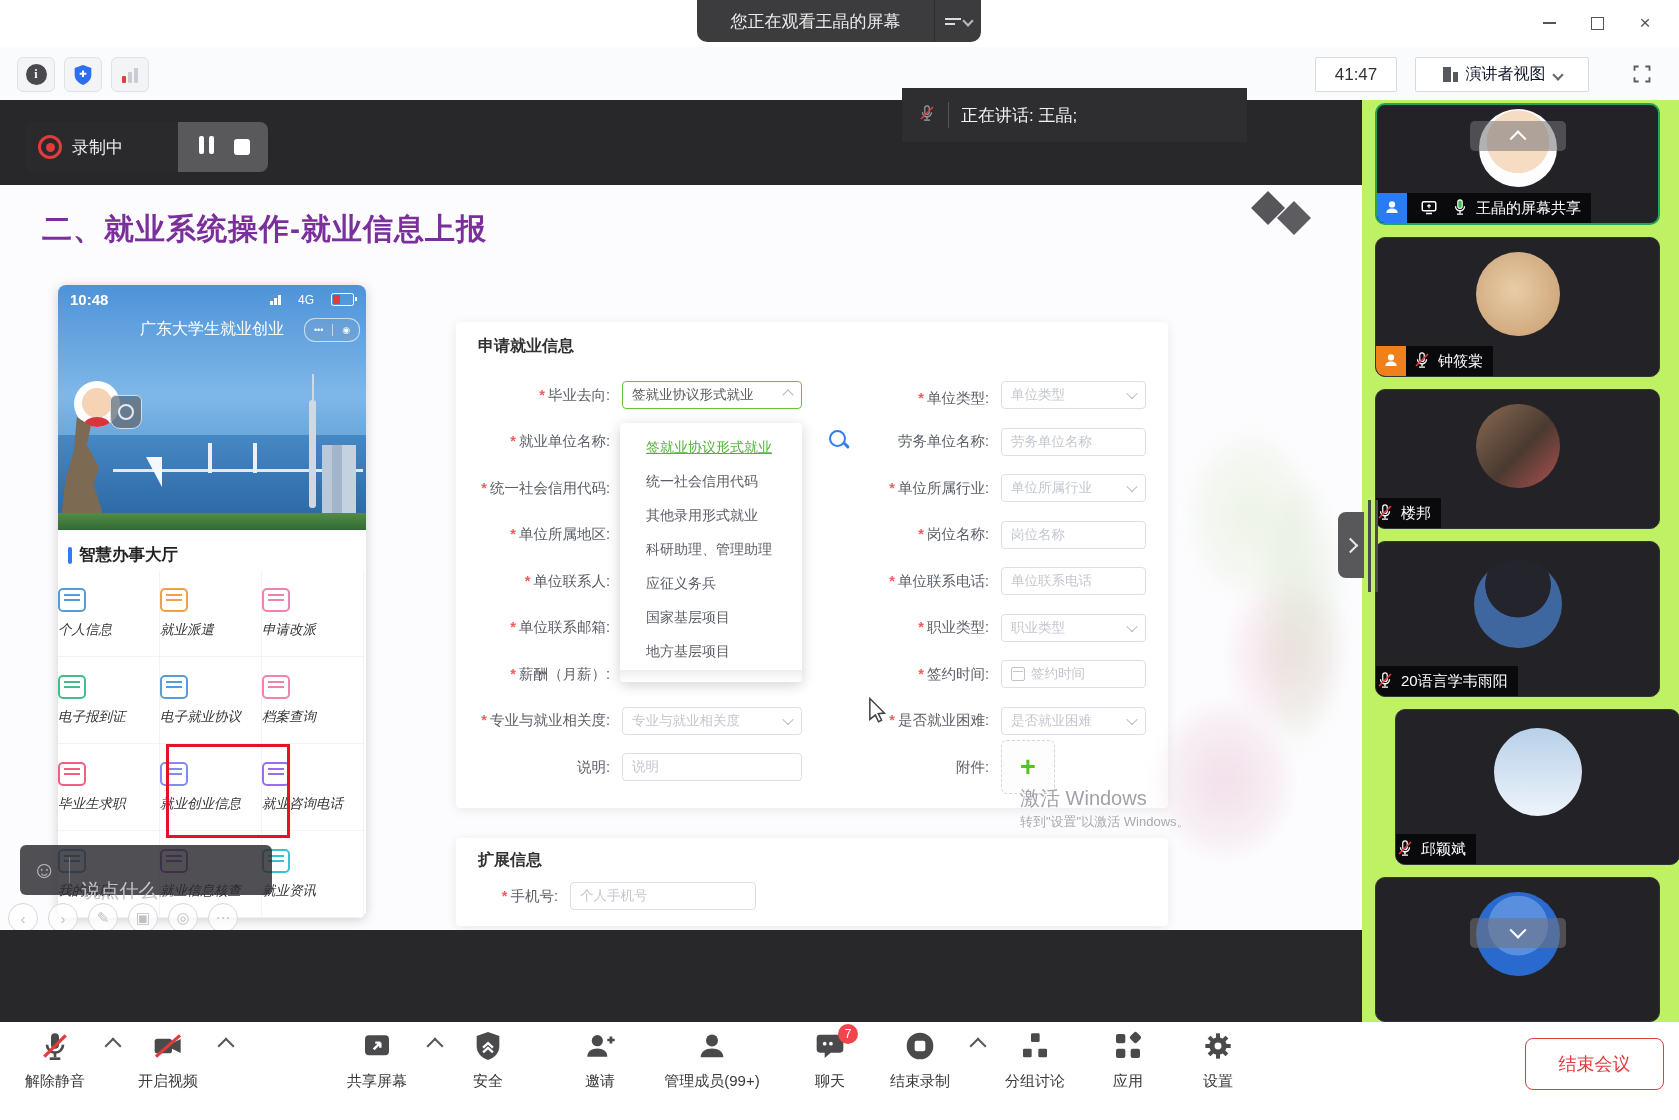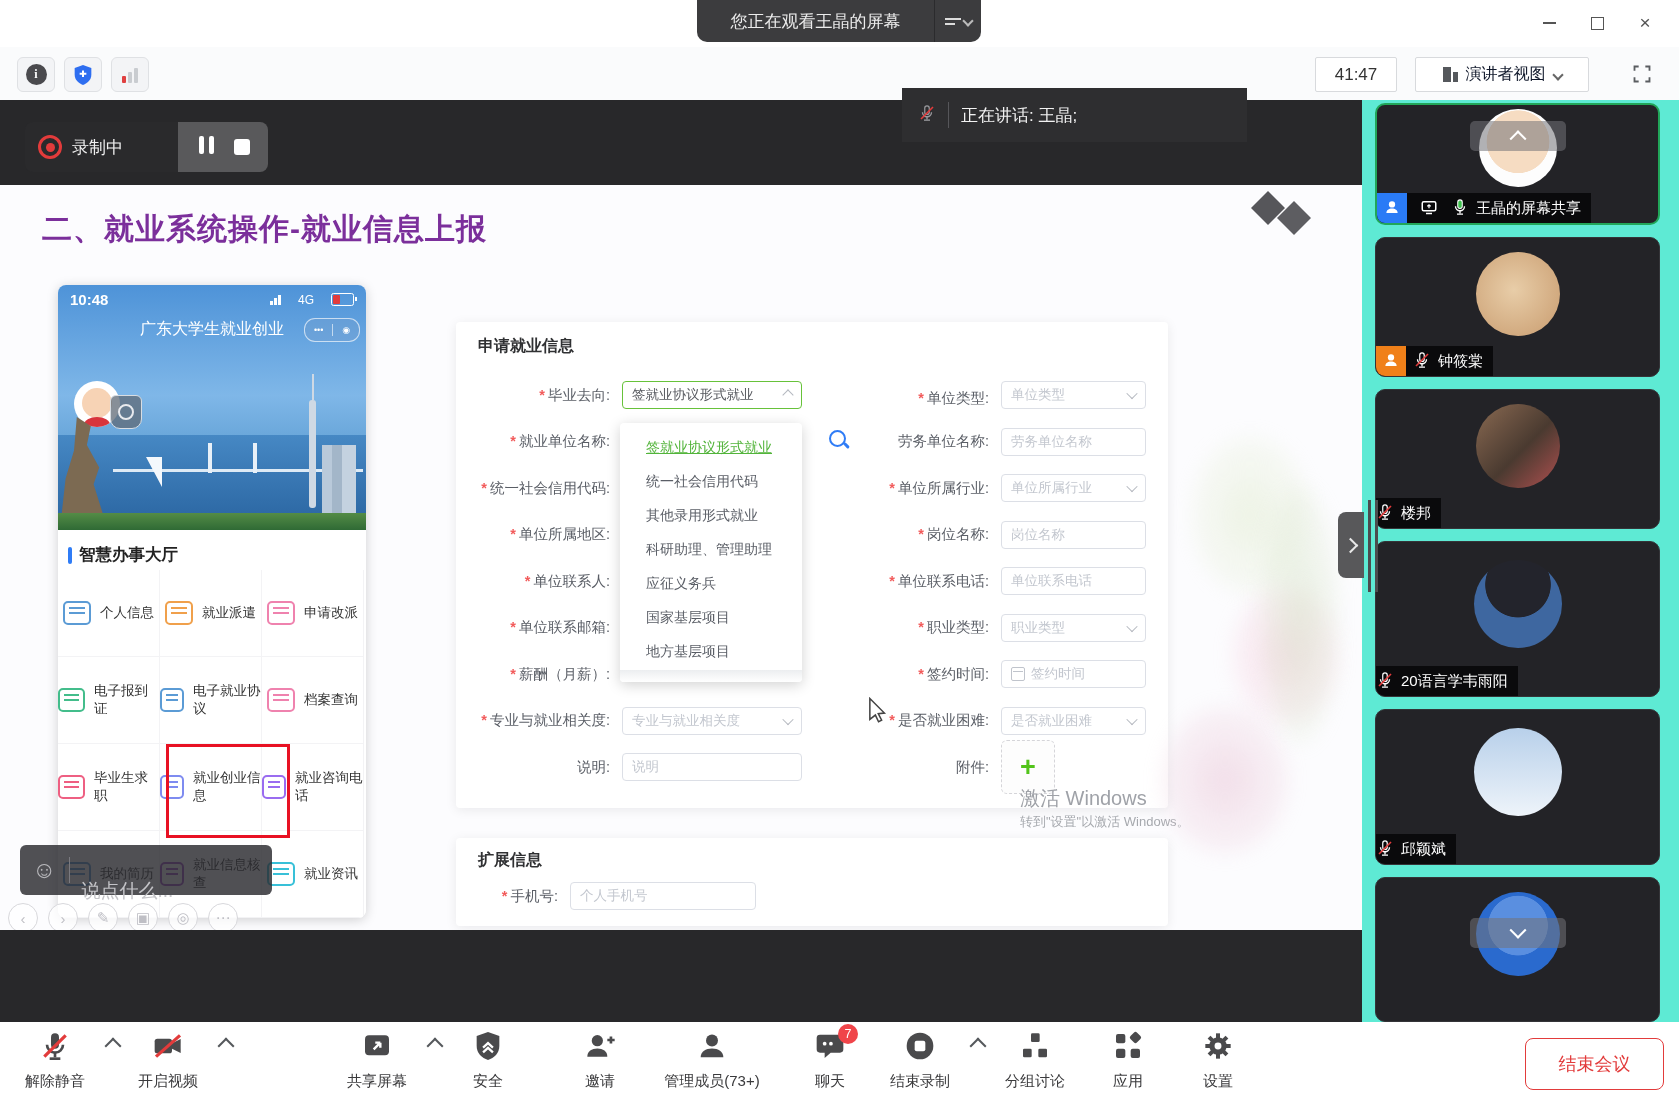--- a/index.html
+++ b/index.html
@@ -87,21 +87,21 @@
   #sail{position:absolute;left:88px;top:22px;width:0;height:0;border-left:0 solid transparent;border-right:16px solid #f4f8fc;border-bottom:30px solid transparent;}
   #ctower{position:absolute;right:50px;top:-35px;width:7px;height:108px;background:#cfd9e4;border-radius:3px;}
   #ctower:before{content:"";position:absolute;left:2.5px;top:-26px;width:2px;height:26px;background:#cfd9e4;}
   #towers2{position:absolute;right:10px;top:10px;width:34px;height:68px;background:linear-gradient(90deg,#b9c9da 30%,#a3b6c9 30% 60%,#c4d2e0 60%);}
   
   #ph-white{position:absolute;left:0;top:245px;width:100%;bottom:0;background:#fff;}
   #sec-head{position:absolute;left:10px;top:14px;display:flex;align-items:center;gap:7px;font-size:16.5px;font-weight:bold;color:#222;}
   #sec-head i{width:4px;height:17px;background:#2f7cf6;border-radius:2px;}
   #phone-grid{position:absolute;left:0;top:40px;width:100%;}
   .gcell{position:absolute;width:102px;height:87px;box-sizing:border-box;border-right:1px solid #f3f3f5;border-bottom:1px solid #f3f3f5;
-      display:flex;flex-direction:row;align-items:center;justify-content:center;gap:9px;background:#fff;}
+      display:flex;flex-direction:column;justify-content:center;gap:9px;background:#fff;font-style:italic;}
   .gico{width:24px;height:20px;border:2px solid currentColor;border-radius:5px;position:relative;}
   .gico:before{content:"";position:absolute;left:4px;right:4px;top:4px;height:2px;background:currentColor;box-shadow:0 5px 0 currentColor;}
   .glabel{font-size:13.5px;color:#333;}
   #hl-box{position:absolute;left:108px;top:459px;width:118px;height:88px;border:3px solid #e81123;z-index:5;}
   
   #chat-overlay{position:absolute;left:20px;top:660px;width:252px;height:50px;background:rgba(42,42,46,.82);border-radius:6px;
       display:flex;align-items:center;gap:12px;padding:0 12px;box-sizing:border-box;z-index:6;}
   #chat-overlay .smile{font-size:24px;color:#b9b9bd;line-height:1;}
   #chat-overlay .div{width:1px;height:26px;background:#7a7a80;}
   #chat-overlay .ph{font-size:19px;color:#c4c4c8;margin-top:41px;}
@@ -138,21 +138,21 @@
   
   #ext-panel{position:absolute;left:456px;top:653px;width:712px;height:88px;background:#fff;border-radius:4px;
       box-shadow:0 2px 12px rgba(15,15,30,.08);}
   #ext-title{position:absolute;left:22px;top:12px;font-size:16px;font-weight:bold;color:#303133;}
   
   #wm1{position:absolute;left:1020px;top:600px;font-size:20px;color:#9fa2a8;}
   #wm2{position:absolute;left:1020px;top:628px;font-size:13px;color:#a6a9ae;}
   .blob{position:absolute;border-radius:50%;filter:blur(9px);opacity:.5;}
   #cursor{position:absolute;left:868px;top:512px;z-index:40;}
   
-  #sidebar{position:absolute;left:1362px;top:100px;width:317px;height:922px;background:#5eead4;overflow:hidden;}
+  #sidebar{position:absolute;left:1362px;top:100px;width:317px;height:922px;background:#bef264;overflow:hidden;}
   .tile{position:absolute;left:13px;width:285px;background:#232327;border:1px solid #343438;border-radius:10px;box-sizing:border-box;overflow:hidden;}
   .tile.active{border:2px solid #21a659;}
   .tavatar{position:absolute;left:50%;transform:translateX(-50%);border-radius:50%;}
   .namebar{position:absolute;left:0;bottom:0;height:30px;display:inline-flex;align-items:center;background:rgba(8,8,10,.9);
       color:#fff;font-size:15px;padding-right:10px;gap:7px;white-space:nowrap;}
   .mbadge{width:30px;height:30px;display:flex;align-items:center;justify-content:center;flex:0 0 auto;}
   .mbadge.blue{background:#2a7bf6;}
   .mbadge.orange{background:#f08019;}
   .expill{position:absolute;left:50%;transform:translateX(-50%);width:96px;height:30px;border-radius:5px;
       background:rgba(115,115,120,.55);display:flex;align-items:center;justify-content:center;}
@@ -581,21 +581,21 @@
           <span><svg width="18" height="18" viewBox="0 0 24 24">
               <rect x="9" y="2.5" width="6" height="11.5" rx="3" fill="none" stroke="#fff" stroke-width="1.6"></rect>
               <path d="M6 11a6 6 0 0 0 12 0" stroke="#fff" stroke-width="1.8" fill="none"></path>
               <line x1="12" y1="17" x2="12" y2="20.5" stroke="#fff" stroke-width="1.8"></line>
               <line x1="8" y1="21.5" x2="16" y2="21.5" stroke="#fff" stroke-width="1.8"></line>
               <line x1="4" y1="20" x2="20" y2="4" stroke="#e23b3b" stroke-width="2.2"></line>
             </svg></span>
           <span>20语言学韦雨阳</span>
         </div>
       </div>
-      <div class="tile" style="top: 609px; height: 156px;">
+      <div class="tile" style="top: 609px; height: 156px; margin-left: 20px;">
         <div class="tavatar" style="height: 88px; width: 88px; top: 18px; background: linear-gradient(rgb(184, 208, 234), rgb(238, 244, 250));"></div>
         <div class="namebar">
           <span><svg width="18" height="18" viewBox="0 0 24 24">
               <rect x="9" y="2.5" width="6" height="11.5" rx="3" fill="none" stroke="#fff" stroke-width="1.6"></rect>
               <path d="M6 11a6 6 0 0 0 12 0" stroke="#fff" stroke-width="1.8" fill="none"></path>
               <line x1="12" y1="17" x2="12" y2="20.5" stroke="#fff" stroke-width="1.8"></line>
               <line x1="8" y1="21.5" x2="16" y2="21.5" stroke="#fff" stroke-width="1.8"></line>
               <line x1="4" y1="20" x2="20" y2="4" stroke="#e23b3b" stroke-width="2.2"></line>
             </svg></span>
           <span>邱颖斌</span>
@@ -657,21 +657,21 @@
             <path d="M2.5 20c0-4.2 3.3-6.2 7.5-6.2s7.5 2 7.5 6.2z" fill="#4a4a4c"></path>
             <path d="M17.5 7.5h5.5M20.2 4.8v5.4" stroke="#4a4a4c" stroke-width="2"></path>
           </svg></span>
         <span class="lbl">邀请</span>
       </div>
       <div class="bitem" style="left: 647px;">
         <span style="position: relative;"><svg width="32" height="32" viewBox="0 0 24 24">
             <circle cx="12" cy="7.8" r="4.5" fill="#4a4a4c"></circle>
             <path d="M3.5 20.5c0-4.5 3.8-6.7 8.5-6.7s8.5 2.2 8.5 6.7z" fill="#4a4a4c"></path>
           </svg></span>
-        <span class="lbl">管理成员(73+)</span>
+        <span class="lbl">管理成员(99+)</span>
       </div>
       <div class="bitem" style="left: 765px;">
         <span style="position: relative;"><svg width="32" height="32" viewBox="0 0 24 24">
             <path d="M4.5 3.5h15a2.5 2.5 0 0 1 2.5 2.5v8.5a2.5 2.5 0 0 1-2.5 2.5h-7l-4.5 4v-4h-3.5A2.5 2.5 0 0 1 2 14.5V6a2.5 2.5 0 0 1 2.5-2.5z" fill="#4a4a4c"></path>
             <circle cx="8" cy="10.3" r="1.4" fill="#fff"></circle>
             <circle cx="12.7" cy="10.3" r="1.4" fill="#fff"></circle>
           </svg><span class="bbadge" style="right: -12px; top: -6px;">7</span></span>
         <span class="lbl">聊天</span>
       </div>
       <div class="bitem" style="left: 855px;">

